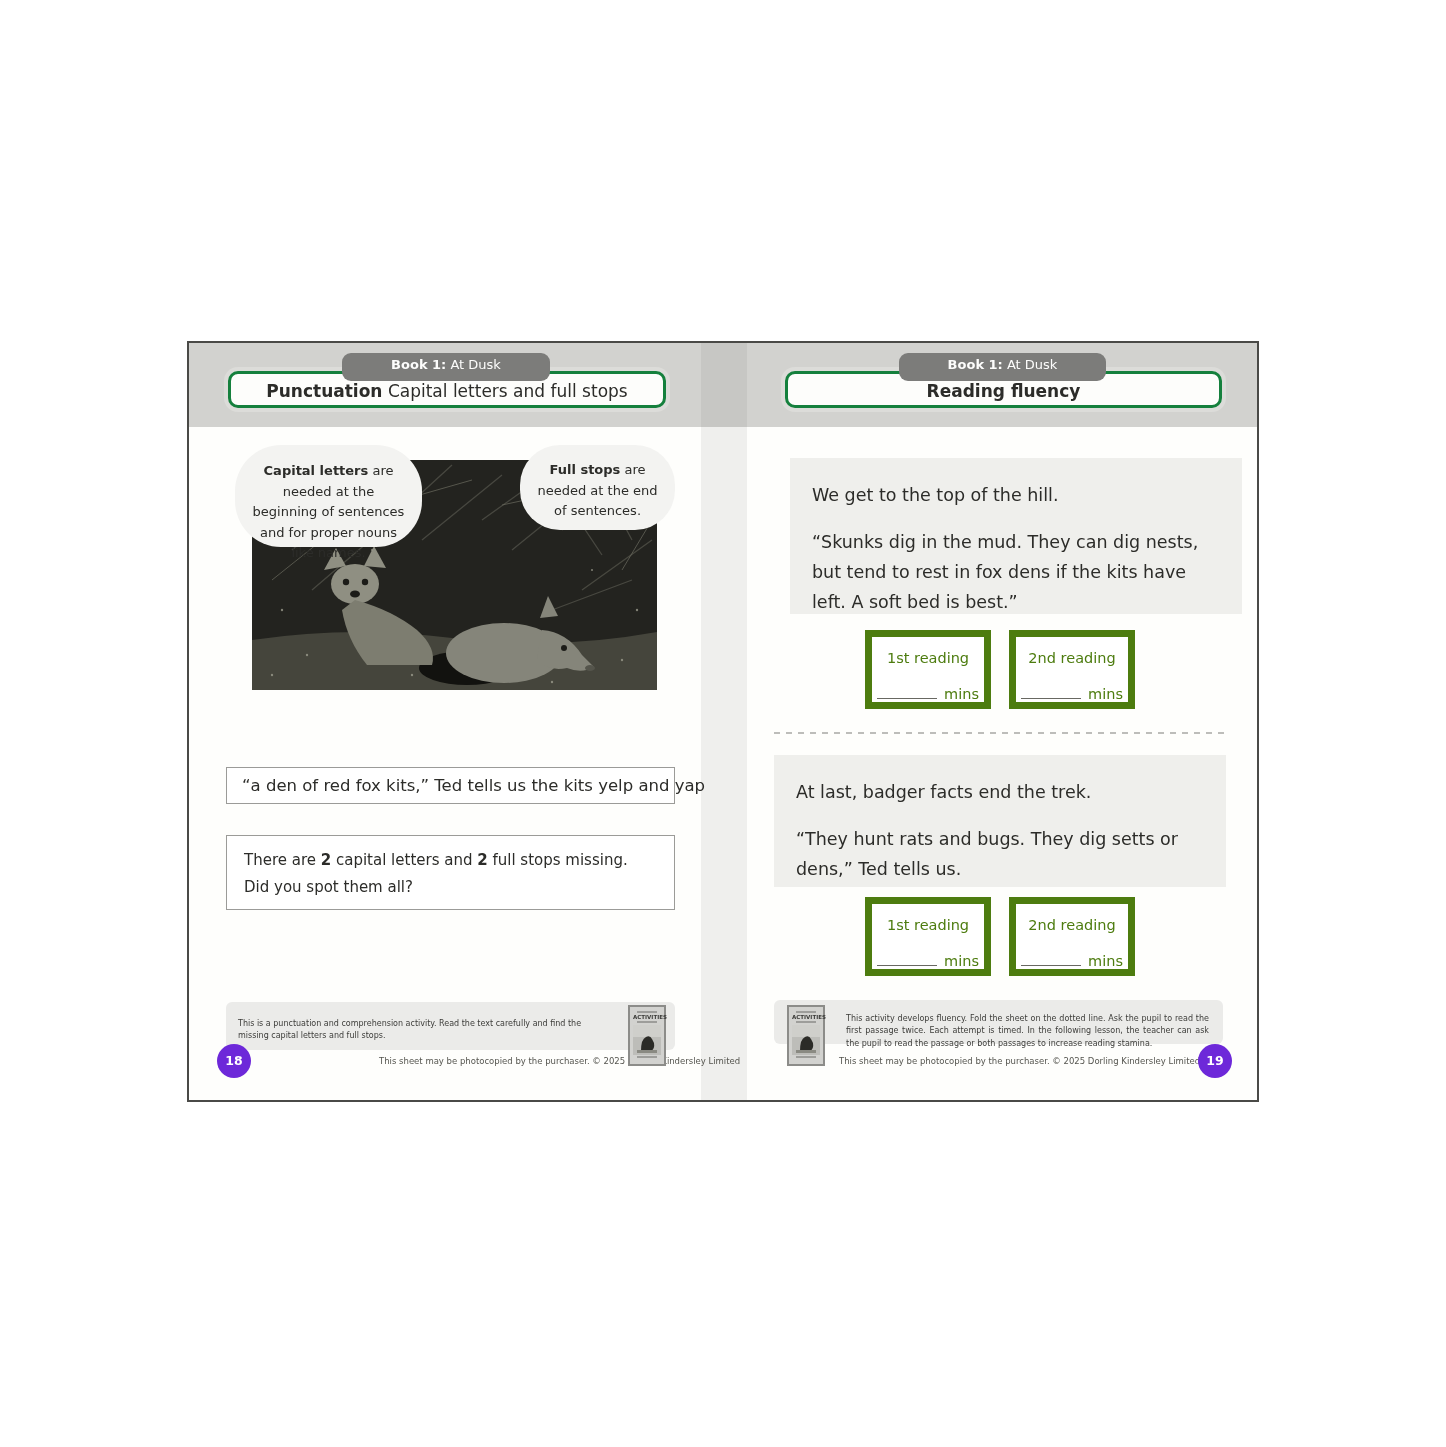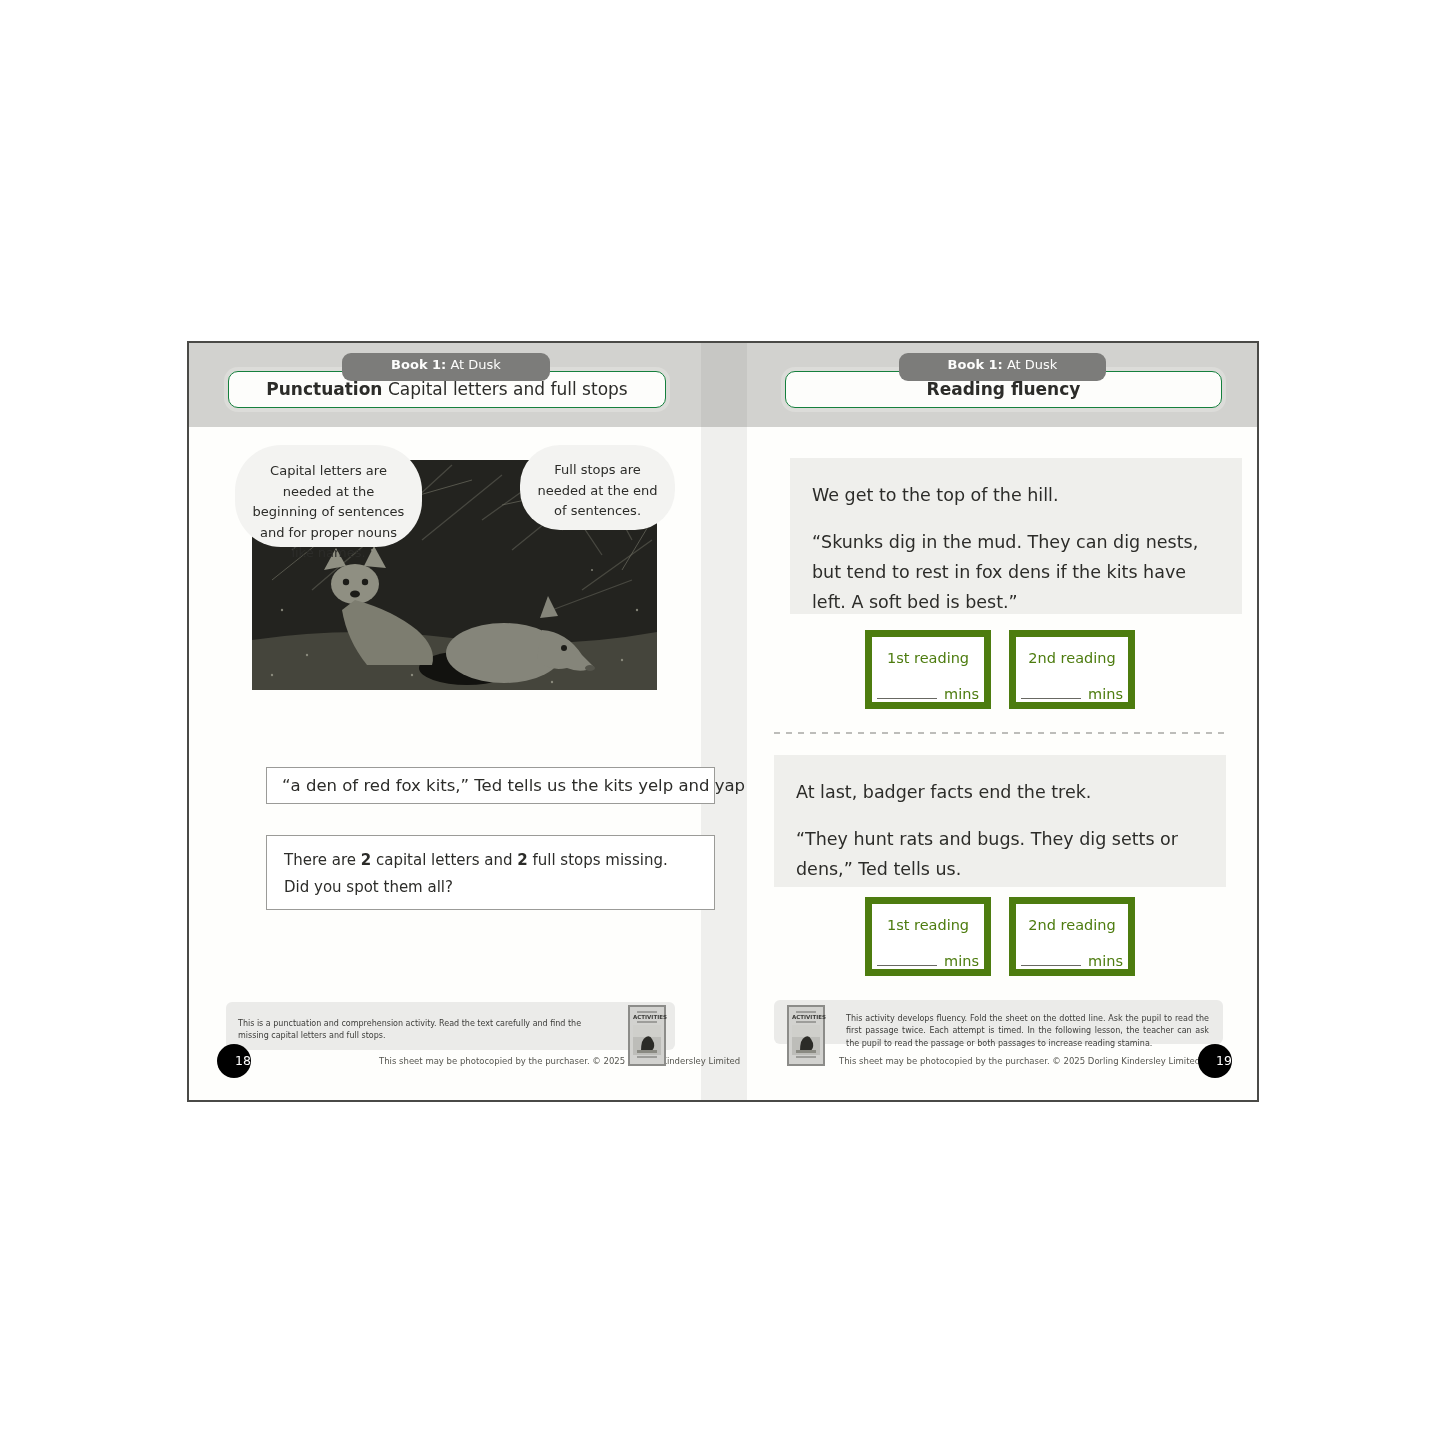--- a/index.html
+++ b/index.html
@@ -9,36 +9,36 @@
             background:#fefefc; border:2px solid #4a4a47; }
   .gutter { position:absolute; left:512px; top:0; width:46px; height:100%;
             background:rgba(110,110,104,0.10); }
   .header-band { position:absolute; left:0; top:0; width:100%; height:84px; background:#d2d2cf; }
   .badge { position:absolute; top:10px; height:28px; padding:0 26px; background:#7c7c7a;
            border-radius:9px; color:#fdfdfc; font-size:13px; line-height:24px; text-align:center;
            z-index:3; white-space:nowrap; }
   .badge b { font-weight:bold; }
   .title-ring { position:absolute; top:24px; height:45px; background:#dcdcd9; border-radius:14px;
                 padding:4px; z-index:2; }
-  .title-box { width:100%; height:100%; background:#fdfdfb; border:1px solid #15803d;
+  .title-box { width:100%; height:100%; background:#fdfdfb; border:3px solid #15803d;
                border-radius:10px; text-align:center; font-size:17px; line-height:35px;
                color:#2c2c29; white-space:nowrap; }
   .title-box b { font-weight:bold; }
 
   .bubble { position:absolute; background:#f3f3f1; z-index:2; text-align:center;
             color:#2c2c29; font-size:13px; line-height:1.58; }
-  .bubble b { font-weight:normal;text-align:right; }
+  .bubble b { font-weight:bold;text-align:right; }
   .bubble1 { left:46px; top:102px; width:187px; height:102px; border-radius:46px;
              padding:16px 14px 0 14px; }
   .bubble2 { left:331px; top:102px; width:155px; height:85px; border-radius:40px;
              padding:15px 12px 0 12px; }
 
   .photo { position:absolute; left:63px; top:117px; width:405px; height:230px; z-index:1; }
 
-  .line-box { position:absolute; background:#ffffff; border:1px solid #9b9b98; color:#2c2c29;margin-left:40px; }
+  .line-box { position:absolute; background:#ffffff; border:1px solid #9b9b98; color:#2c2c29; }
   .sentence-box { left:37px; top:424px; width:449px; height:37px; font-size:16.5px;
                   line-height:35px; padding-left:15px; white-space:nowrap; }
   .hint-box { left:37px; top:492px; width:449px; height:75px; font-size:15px;
               line-height:27px; padding:11px 4px 0 17px; }
   .hint-box b { font-weight:bold; }
 
   .passage { position:absolute; left:585px; width:452px; background:#efefec; color:#2c2c29;
              font-size:17.5px; line-height:30px; padding:22px 22px 0 22px; }
   .passage1 { top:115px; height:156px;margin-left:16px; }
   .passage2 { top:412px; height:132px; }
@@ -59,22 +59,22 @@
   .note-left  { left:37px;  top:659px; height:48px; padding:16px 64px 0 12px; }
   .note-right { left:585px; top:657px; height:44px; padding:13px 14px 0 72px; text-align:justify; }
 
   .cover { position:absolute; width:38px; height:61px; background:#d2d2cf;
            border:2px solid #8c8c89; z-index:4; padding:3px 3px 0 3px; }
   .cover .bar { height:2px; background:#9d9d9a; margin:1px 4px; }
   .cover .cov-title { font-size:5.5px; font-weight:bold; color:#3a3a37; text-align:center;
                       letter-spacing:0; margin-top:1px; }
   .cover .cov-photo { margin-top:2px; height:30px; background:#bdbdb9; position:relative; overflow:hidden; }
 
-  .page-circle { position:absolute; width:34px; height:34px; border-radius:50%; background:#000000;
-                 color:#ffffff; font-size:12.5px; font-weight:normal; text-align:right;
+  .page-circle { position:absolute; width:34px; height:34px; border-radius:50%; background:#6d28d9;
+                 color:#ffffff; font-size:12.5px; font-weight:bold; text-align:center;
                  line-height:34px; z-index:5; }
   .copyright { position:absolute; font-size:8.5px; color:#55554f; white-space:nowrap; }
 </style>
 </head>
 <body>
 
 <div class="spread">
 
   <div class="header-band"></div>
   <div class="gutter"></div>

